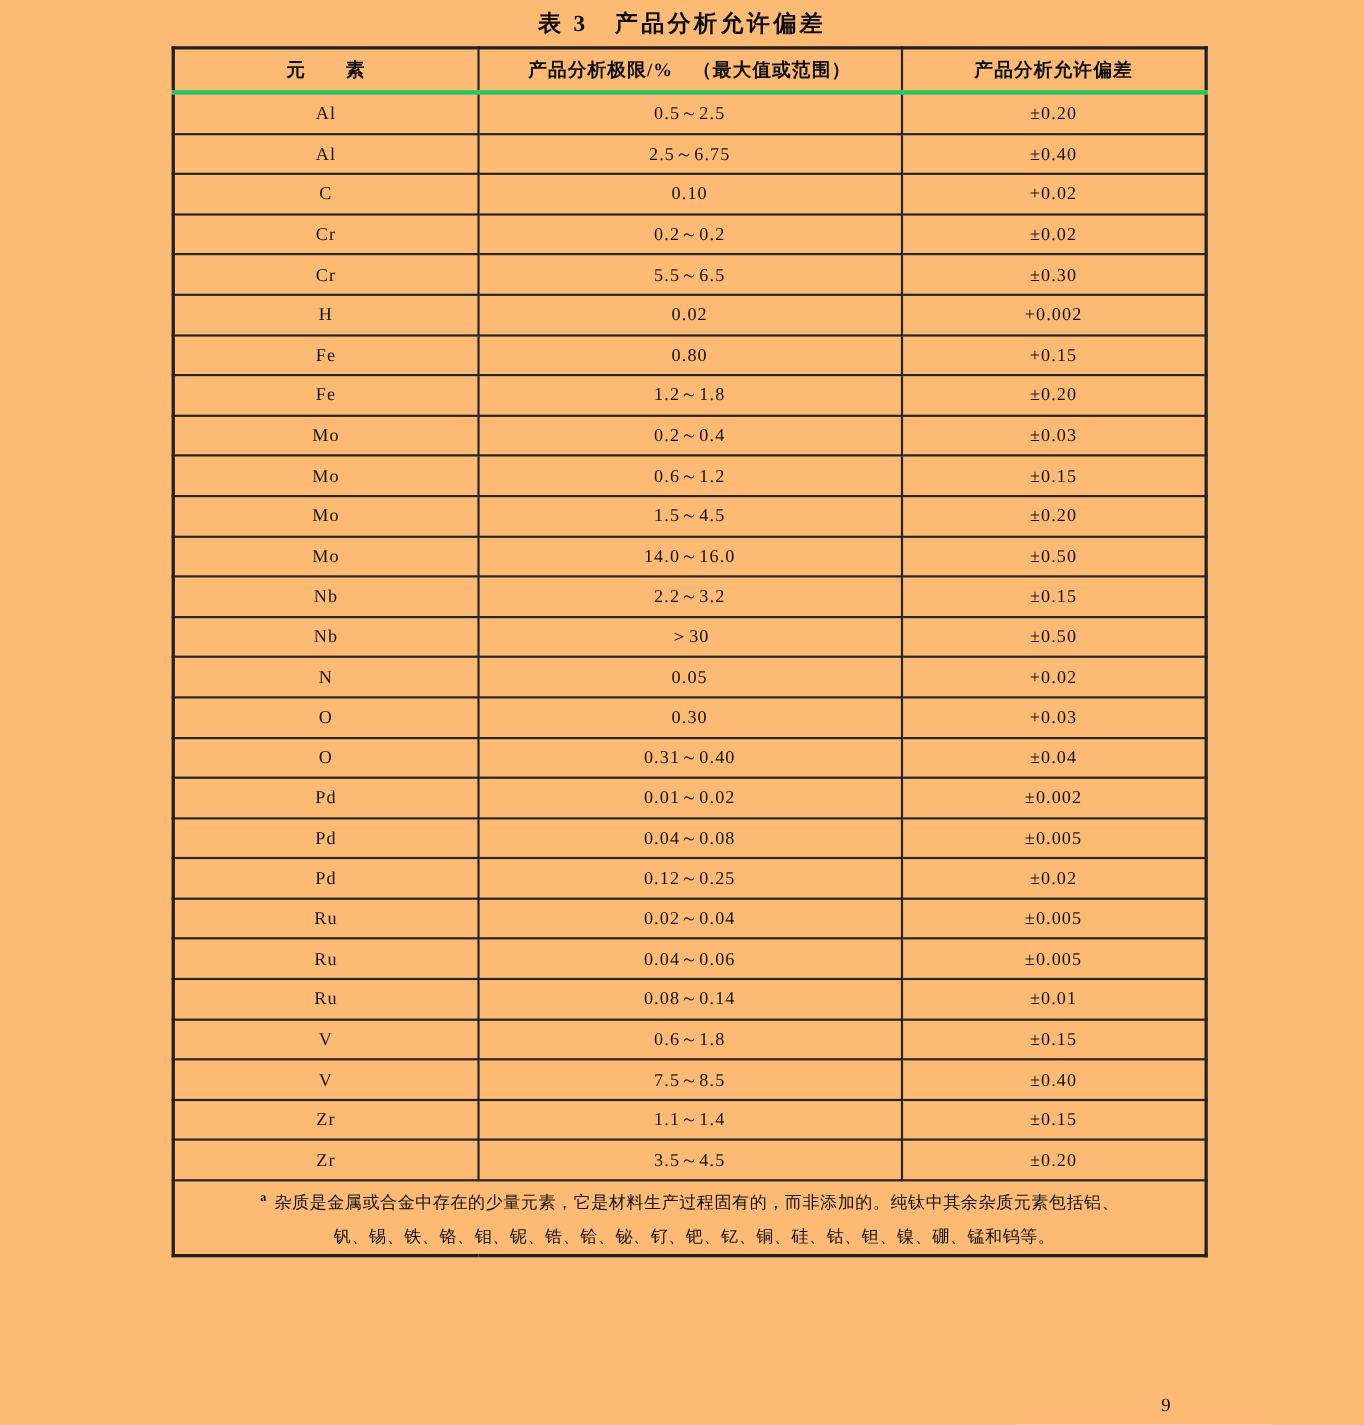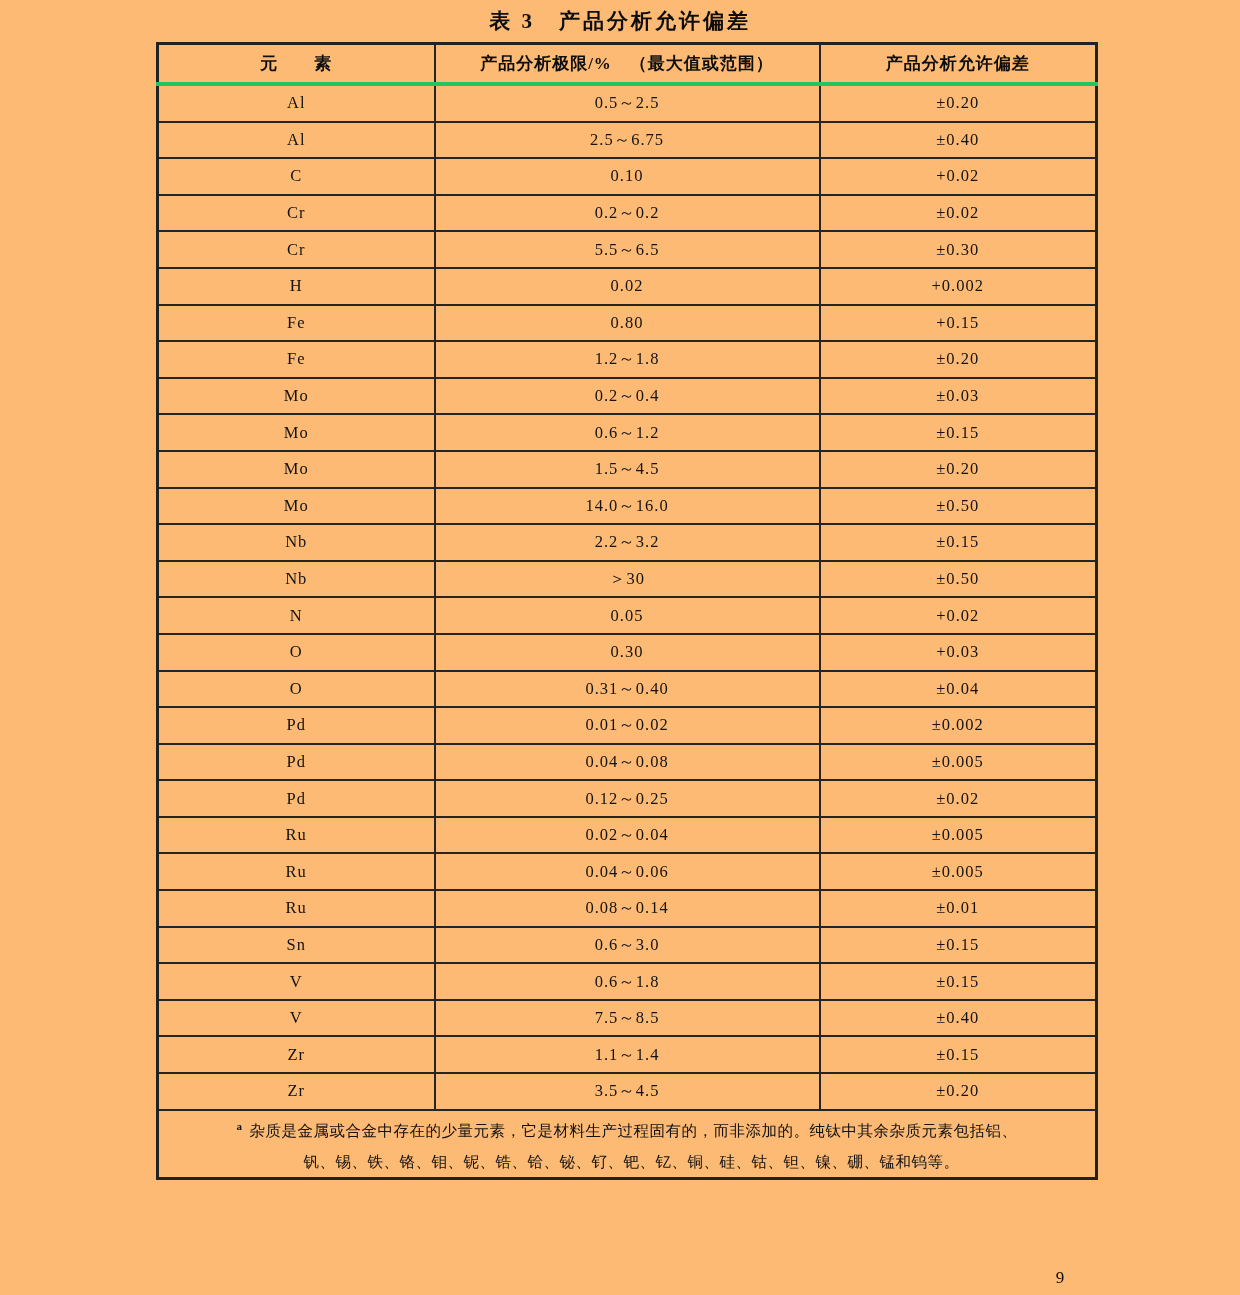--- a/index.html
+++ b/index.html
@@ -222,25 +222,20 @@
             <td data-name="element-cell">Ru</td>
             <td data-name="limit-cell">0.04～0.06</td>
             <td data-name="deviation-cell">±0.005</td>
           </tr>
           <tr data-name="table-row">
             <td data-name="element-cell">Ru</td>
             <td data-name="limit-cell">0.08～0.14</td>
             <td data-name="deviation-cell">±0.01</td>
           </tr>
           <tr data-name="table-row">
-            <td data-name="element-cell">Sn</td>
-            <td data-name="limit-cell">0.6～3.0</td>
-            <td data-name="deviation-cell">±0.15</td>
-          </tr>
-          <tr data-name="table-row">
             <td data-name="element-cell">V</td>
             <td data-name="limit-cell">0.6～1.8</td>
             <td data-name="deviation-cell">±0.15</td>
           </tr>
           <tr data-name="table-row">
             <td data-name="element-cell">V</td>
             <td data-name="limit-cell">7.5～8.5</td>
             <td data-name="deviation-cell">±0.40</td>
           </tr>
           <tr data-name="table-row">

